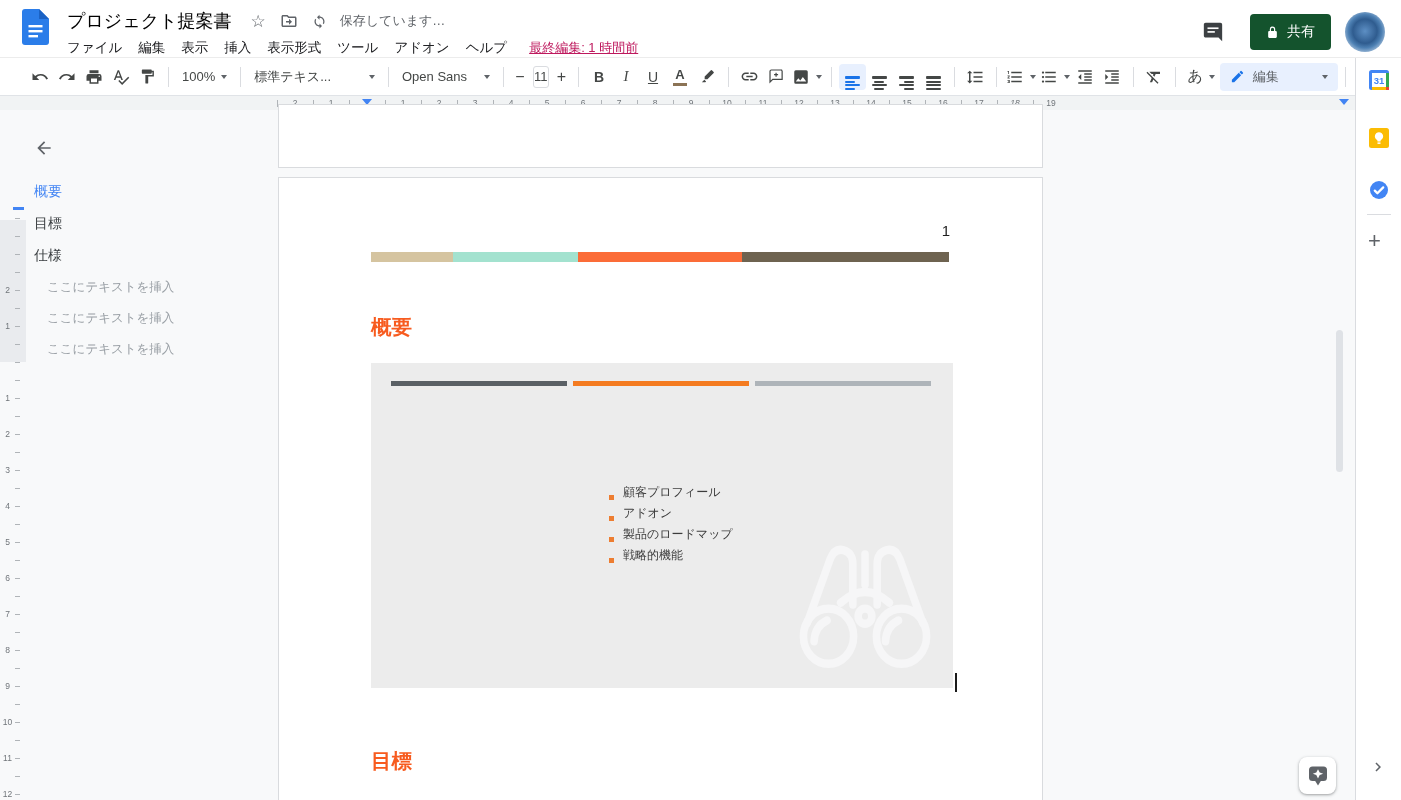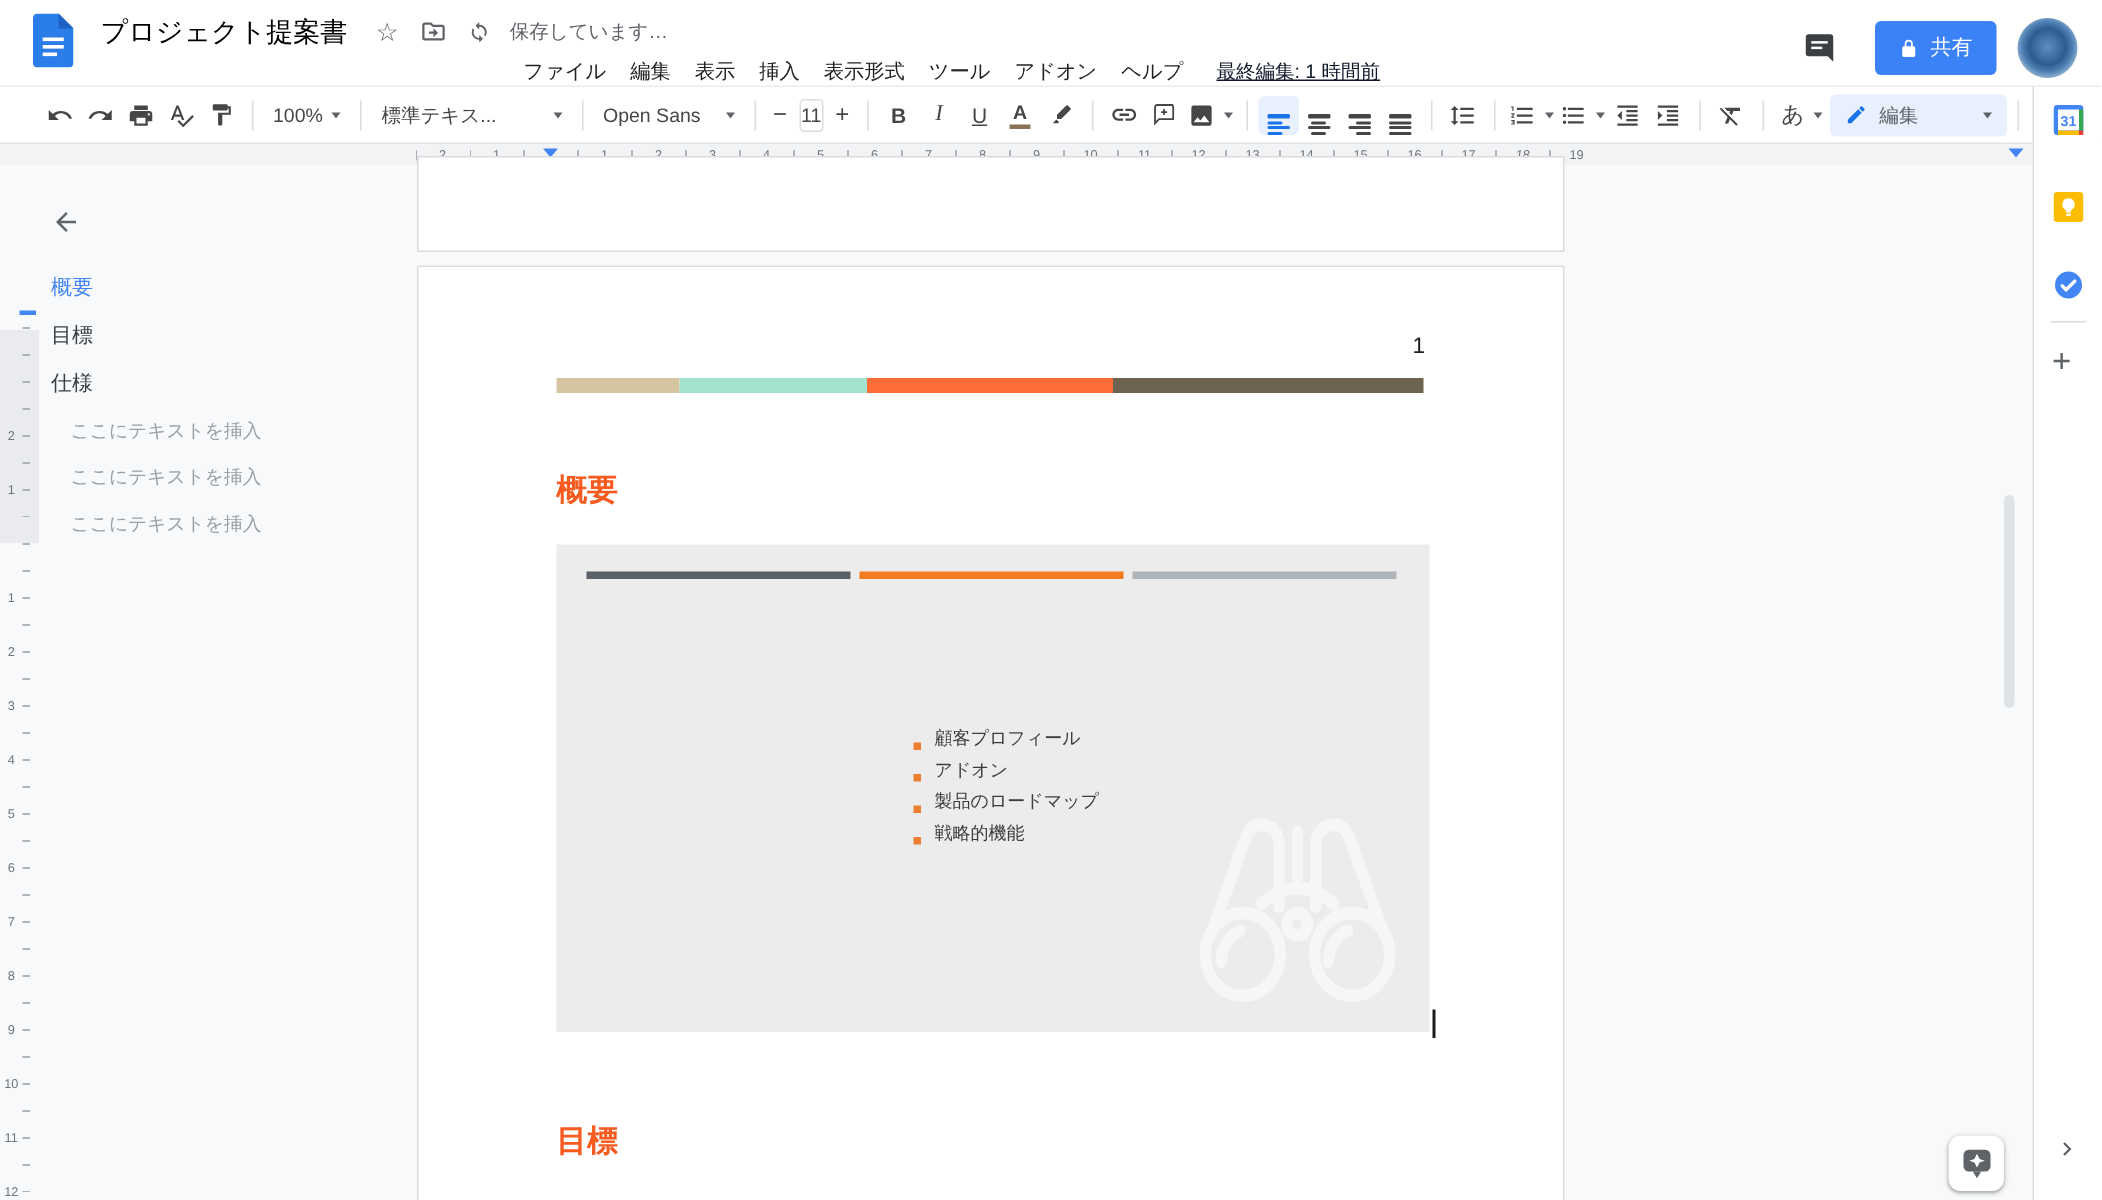--- a/index.html
+++ b/index.html
@@ -9,27 +9,27 @@
   
   .header{position:absolute;top:0;left:0;width:1401px;height:58px;background:#fff;
     border-bottom:1px solid #ececec;display:flex;align-items:flex-start;}
   .docs-logo{margin:9px 0 0 22px;flex:0 0 auto;cursor:pointer;}
   .header-main{margin-left:18px;flex:1 1 auto;}
   .title-row{display:flex;align-items:center;height:28px;margin-top:7px;}
   .doc-title{font-size:18px;color:#000000;margin-right:12px;}
   .title-icon{color:#5f6368;margin:0 7px;display:flex;align-items:center;cursor:pointer;}
   .star-glyph{font-size:17px;line-height:1;}
   .saving-text{font-size:13px;color:#5f6368;margin-left:6px;}
-  .menu-row{display:flex;align-items:center;height:24px;margin-top:1px;justify-content:center;}
+  .menu-row{display:flex;align-items:center;height:24px;margin-top:1px;}
   .menu-item{font-size:13.5px;color:#202124;padding:2px 8px;border-radius:3px;cursor:pointer;}
   .menu-item:first-child{padding-left:0;}
-  .last-edit{font-size:13px;color:#0f172a;text-decoration:underline;margin-left:14px;cursor:pointer;}
+  .last-edit{font-size:13px;color:#be185d;text-decoration:underline;margin-left:14px;cursor:pointer;}
   .header-right{display:flex;align-items:center;margin:12px 16px 0 0;}
   .hdr-comment{color:#3c4043;margin-right:26px;cursor:pointer;display:flex;}
-  .share-btn{display:flex;align-items:center;gap:8px;background:#3b82f6;color:#fff;border:none;
+  .share-btn{display:flex;align-items:center;gap:8px;background:#14532d;color:#fff;border:none;
     border-radius:4px;height:36px;padding:0 16px;font-size:14px;font-weight:500;cursor:pointer;}
   .avatar{width:40px;height:40px;border-radius:50%;margin-left:14px;cursor:pointer;
     background:radial-gradient(circle at 50% 48%,#5d8fc4 0%,#2f5c8f 42%,#4d80b3 58%,#cfdded 86%,#ffffff 100%);}
 
   
   .toolbar{position:absolute;top:58px;left:0;width:1401px;height:38px;background:#fff;
     border-bottom:1px solid #e0e3e7;display:flex;align-items:center;padding:0 10px 0 26px;}
   .tb{height:26px;min-width:27px;display:flex;align-items:center;justify-content:center;
     border-radius:4px;color:#444746;cursor:pointer;flex:0 0 auto;padding:0 2px;}
   .tb svg{display:block;}

